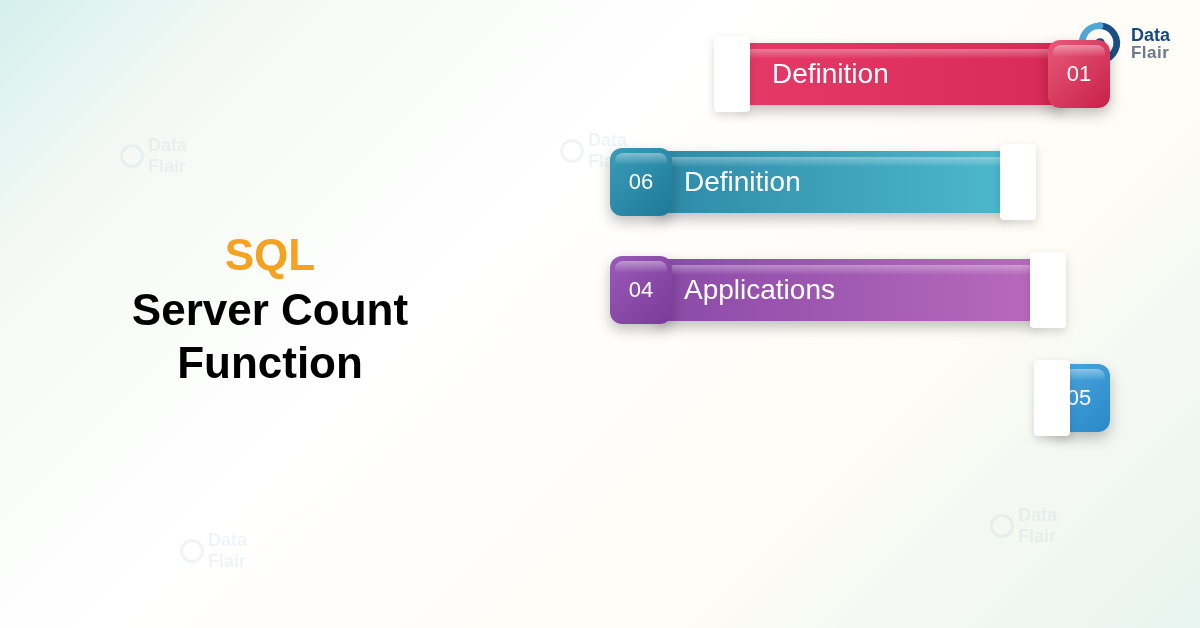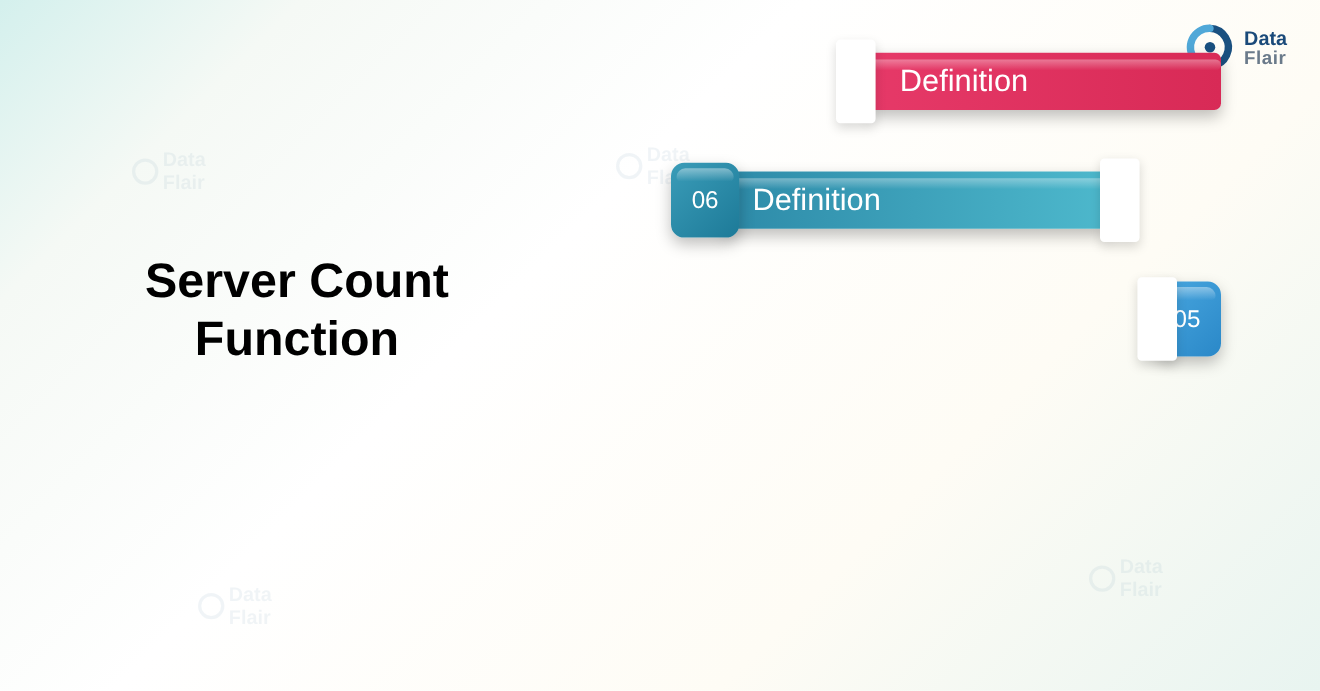--- a/index.html
+++ b/index.html
@@ -73,21 +73,21 @@
 .item {
   position: relative;
   height: 58px;
   margin-bottom: 50px;
   display: flex;
   align-items: center;
 }
 .item.right-align { justify-content: flex-end; padding-right: 50px; }
 .item.left-align { justify-content: flex-start; }
 .ribbon {
-  height: 52px;
+  height: 62px;
   display: flex;
   align-items: center;
   color: #fff;
   font-size: 28px;
   font-weight: 400;
   padding: 0 28px;
   position: relative;
   box-shadow: 0 6px 14px rgba(0,0,0,0.25);
 }
 .ribbon.right-style { border-radius: 0 6px 6px 0; }
@@ -182,36 +182,43 @@
       <circle cx="24" cy="24" r="5" fill="#1a5080"></circle>
     </svg>
   </div>
   <div class="logo-text">
     <span class="l1">Data</span>
     <span class="l2">Flair</span>
   </div>
 </div>
 
 <div class="title-block">
+  <div class="line1">SQL</div>
   <div class="line2">Server Count Function</div>
 </div>
 
 <div class="items">
 
   <div class="item item1 right-align">
     <div class="white-tab"></div>
     <div class="ribbon right-style">Definition</div>
+    <div class="num-box">01</div>
   </div>
 
   <div class="item item2 left-align" style="padding-left:170px;">
     <div class="num-box">06</div>
     <div class="ribbon left-style">Definition</div>
     <div class="white-tab"></div>
   </div>
 
 
+  <div class="item item4 left-align" style="padding-left:170px;">
+    <div class="num-box">04</div>
+    <div class="ribbon left-style">Applications</div>
+    <div class="white-tab"></div>
+  </div>
 
   <div class="item item5 right-align">
     <div class="white-tab"></div>
     <div class="num-box">05</div>
   </div>
 
 </div>
 
 </body></html>

